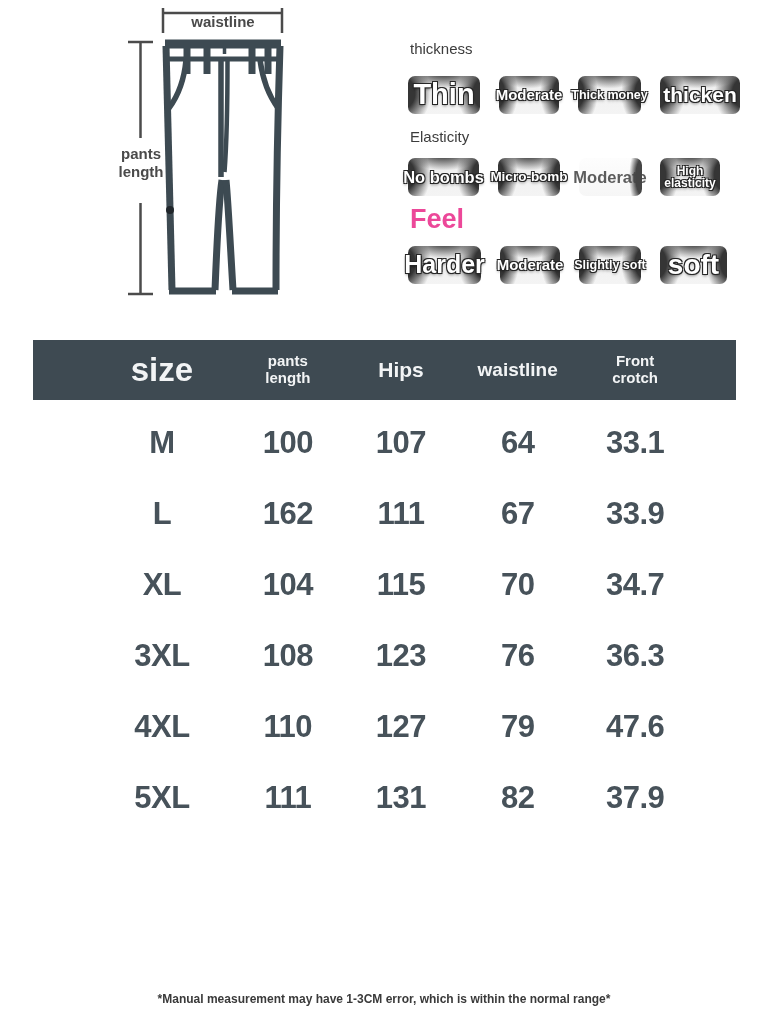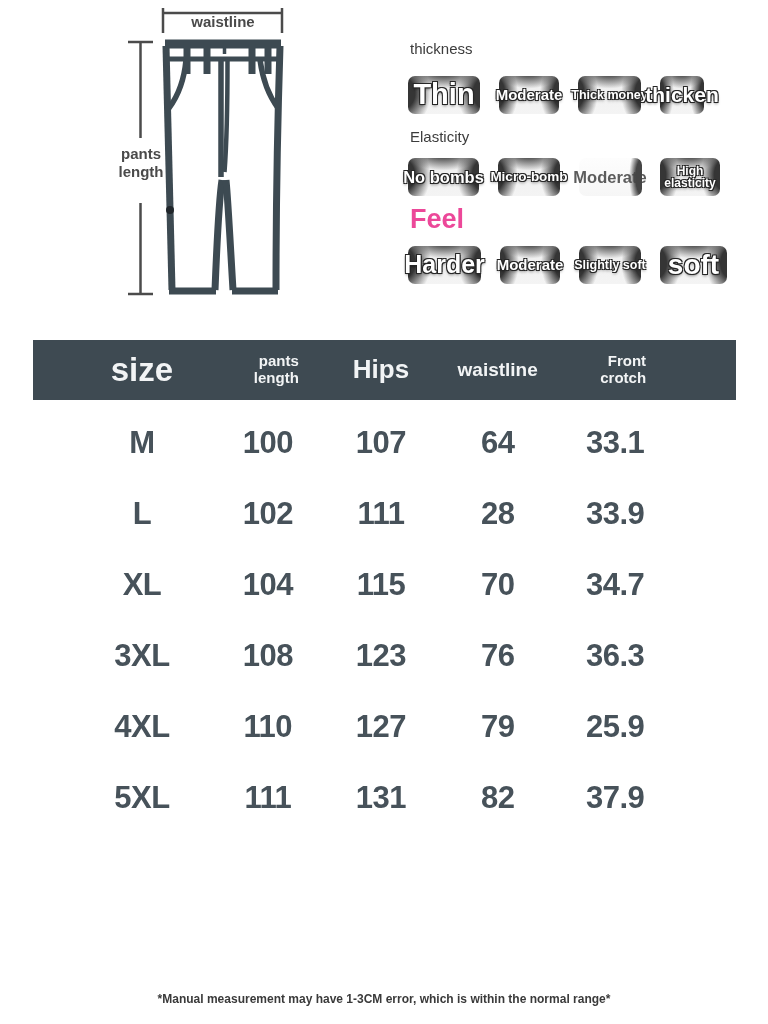--- a/index.html
+++ b/index.html
@@ -44,38 +44,38 @@
     color:#5c5c5c; text-shadow:none;
     background: linear-gradient(#fdfdfd,#f6f6f6);
   }
   .chip--plain::after {
     content:""; position:absolute; right:-1px; top:0; bottom:0; width:26px;
     border-radius:7px;
     background: radial-gradient(70% 120% at 105% 50%, #454545 42%, rgba(69,69,69,0) 78%);
   }
   .nowrap { white-space:nowrap; }
   .w73{width:73px}.w72{width:72px}.w71{width:71px}.w67{width:67px}
-  .w64{width:44px}.w63{width:63px}.w62{width:62px}.w60{width:60px}
+  .w64{width:80px}.w63{width:63px}.w62{width:62px}.w60{width:60px}
   .fs29{font-size:29px}.fs28{font-size:28px}.fs25{font-size:25px}.fs21{font-size:21px}
   .fs16{font-size:16.5px}.fs15{font-size:15px}.fs13{font-size:13.5px}
   .fs12{font-size:12.5px}.fs11{font-size:12px}
 
   
   .size-table { position:absolute; left:33px; top:340px; width:703px; }
   .table-header {
     position:relative; height:60px; background:#3e4a52; color:#f2f4f5;
   }
   .table-body { position:relative; margin-top:7px; }
   .table-row { position:relative; height:71px; }
-  .cell { position:absolute; top:50%; transform:translate(-50%,-50%); text-align:right; }
+  .cell { position:absolute; top:50%; transform:translate(-50%,-50%); text-align:center;margin-left:20px; }
   .c1{left:15.5%}.c2{left:33.4%}.c3{left:49.5%}.c4{left:66.1%}.c5{left:82.8%}
   .hcell { font-weight:bold; line-height:1.12; }
   .h-size{font-size:33px}
   .h-two{font-size:15px; width:62px; font-weight:bold;}
-  .h-hips{font-size:26px}
+  .h-hips{font-size:21px}
   .h-waist{font-size:19px}
   .bcell { font-weight:bold; font-size:31px; color:#47525a; letter-spacing:-0.5px; white-space:nowrap; }
 
   
   .footnote {
     position:absolute; left:0; top:992px; width:768px; text-align:center;
     font-size:12px; font-weight:bold; color:#3a3a3a;
   }
 </style>
 </head>
@@ -160,23 +160,23 @@
   <div class="table-body">
     <div class="table-row">
       <div class="cell bcell c1">M</div>
       <div class="cell bcell c2">100</div>
       <div class="cell bcell c3">107</div>
       <div class="cell bcell c4">64</div>
       <div class="cell bcell c5">33.1</div>
     </div>
     <div class="table-row">
       <div class="cell bcell c1">L</div>
-      <div class="cell bcell c2">102</div>
+      <div class="cell bcell c2">162</div>
       <div class="cell bcell c3">111</div>
-      <div class="cell bcell c4">28</div>
+      <div class="cell bcell c4">67</div>
       <div class="cell bcell c5">33.9</div>
     </div>
     <div class="table-row">
       <div class="cell bcell c1">XL</div>
       <div class="cell bcell c2">104</div>
       <div class="cell bcell c3">115</div>
       <div class="cell bcell c4">70</div>
       <div class="cell bcell c5">34.7</div>
     </div>
     <div class="table-row">
@@ -184,21 +184,21 @@
       <div class="cell bcell c2">108</div>
       <div class="cell bcell c3">123</div>
       <div class="cell bcell c4">76</div>
       <div class="cell bcell c5">36.3</div>
     </div>
     <div class="table-row">
       <div class="cell bcell c1">4XL</div>
       <div class="cell bcell c2">110</div>
       <div class="cell bcell c3">127</div>
       <div class="cell bcell c4">79</div>
-      <div class="cell bcell c5">25.9</div>
+      <div class="cell bcell c5">47.6</div>
     </div>
     <div class="table-row">
       <div class="cell bcell c1">5XL</div>
       <div class="cell bcell c2">111</div>
       <div class="cell bcell c3">131</div>
       <div class="cell bcell c4">82</div>
       <div class="cell bcell c5">37.9</div>
     </div>
   </div>
 </div>

